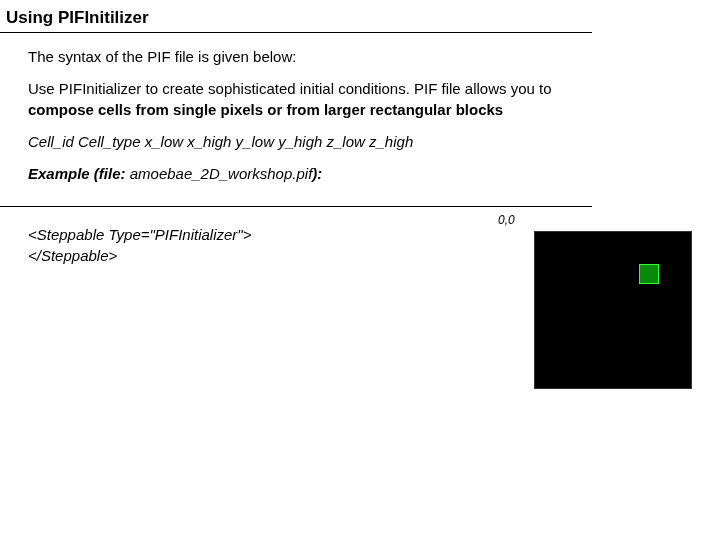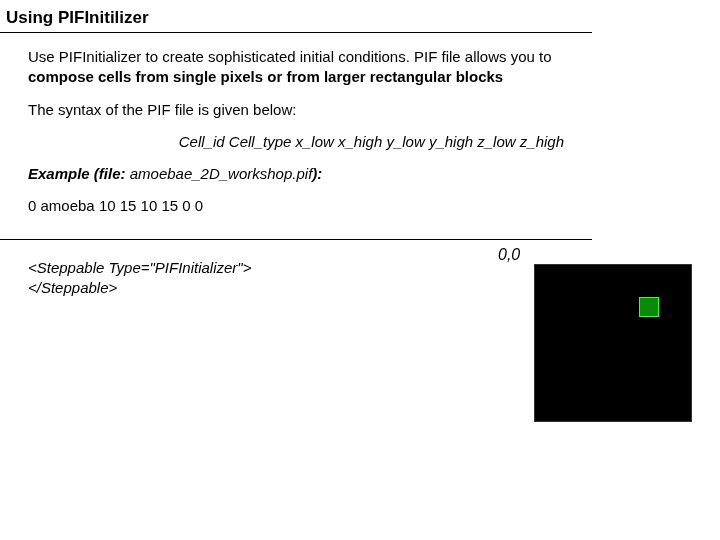--- a/index.html
+++ b/index.html
@@ -2,52 +2,51 @@
 <html><head>
 <meta charset="utf-8">
 <style>
   * { box-sizing: border-box; margin: 0; padding: 0; }
   html, body { width: 720px; height: 540px; background: #fff; font-family: Arial, Helvetica, sans-serif; color: #000; }
   .page { width: 592px; height: 540px; position: relative; }
   .title { font-size: 17px; font-weight: bold; padding: 8px 6px 4px 6px; border-bottom: 1px solid #000; }
   .content { padding: 14px 28px 10px 28px; font-size: 15px; line-height: 1.35; }
   .para { margin-bottom: 12px; }
   .b { font-weight: bold; }
-  .i { font-style: italic; text-align: right; }
+  .i { font-style: italic; }
   .bi { font-weight: bold; font-style: italic; }
   .hr { border: none; border-top: 1px solid #000; margin: 0; width: 100%; }
   .lower { position: relative; padding: 18px 28px 0 28px; }
-  .coord { position: absolute; top: 6px; left: 498px; font-size: 16px; font-style: italic; }
+  .coord { position: absolute; top: 6px; left: 498px; font-size: 12px; font-style: italic; }
   .xml { font-size: 15px; font-style: italic; color: #000; line-height: 1.35; }
   .xml .indent { padding-left: 24px; display: block; }
   .grid-box { position: absolute; top: 24px; left: 534px; width: 158px; height: 158px; background: #000; border: 1px solid #333; }
   .cell { position: absolute; background: #0a8a0a; border: 1px solid #3f3; }
 </style>
 </head>
 <body>
 
 <div class="page">
 
   <div class="title">Using PIFInitilizer</div>
 
   <div class="content">
 
+    <div class="para">The syntax of the PIF file is given below:</div>
+
     <div class="para">
       <span>Use PIFInitializer to create sophisticated initial conditions. PIF file allows you to </span><span class="b">compose cells from single pixels or from larger rectangular blocks</span>
     </div>
-
-    <div class="para">The syntax of the PIF file is given below:</div>
 
     <div class="para i">Cell_id Cell_type x_low x_high y_low y_high z_low z_high</div>
 
     <div class="para">
       <span class="bi">Example (file: </span><span class="i">amoebae_2D_workshop.pif</span><span class="bi">):</span>
     </div>
 
-    <div class="para">0 amoeba 10 15 10 15 0 0</div>
 
 
   </div>
 
   <hr class="hr">
 
   <div class="lower">
 
     <div class="coord">0,0</div>
 

